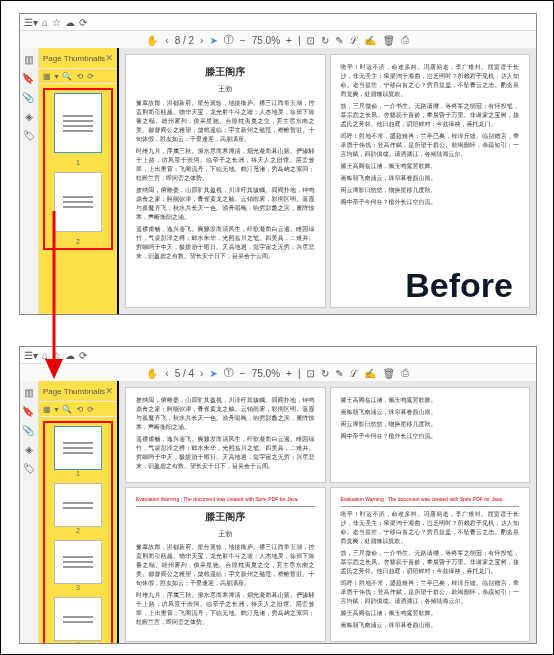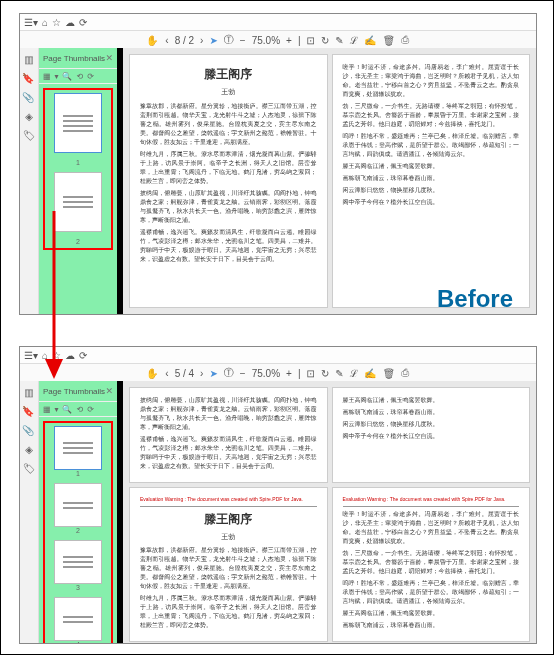--- a/index.html
+++ b/index.html
@@ -8,39 +8,39 @@
 .screenshot.before{top:12px;height:300px;}
 .screenshot.after{top:345px;height:296px;}
 .titlebar{height:16px;background:#fdfdfd;border-bottom:1px solid #ddd;display:flex;align-items:center;padding:0 4px;gap:4px;}
 .tb-icon{font-size:10px;color:#555;}
 .toolbar{height:18px;background:#fafafa;border-bottom:1px solid #ddd;display:flex;align-items:center;padding:0 6px;gap:6px;justify-content:center;}
 .toolbar .sp{flex:1;}
 .tool{font-size:10px;color:#555;cursor:pointer;}
 .body{position:absolute;top:34px;bottom:0;left:0;right:0;display:flex;}
 .leftrail{width:18px;background:#f2f2f2;border-right:1px solid #ddd;display:flex;flex-direction:column;align-items:center;gap:8px;padding-top:6px;}
 .leftrail .ric{font-size:10px;color:#666;}
-.thumbs{width:78px;background:#86efac;border-right:6px solid #000000;display:flex;flex-direction:column;}
+.thumbs{width:78px;background:#fde047;border-right:2px solid #000000;display:flex;flex-direction:column;}
 .thumbs-header{height:16px;font-size:8px;color:#555;padding:2px 4px;border-bottom:1px solid #eee;display:flex;align-items:center;justify-content:space-between;}
 .thumbs-tools{height:14px;font-size:8px;color:#666;display:flex;gap:4px;align-items:center;padding:0 4px;border-bottom:1px solid #eee;}
 .thumbs-body{flex:1;padding:4px;overflow:hidden;}
 .thumb-outline{border:2px solid red;padding:3px;display:flex;flex-direction:column;gap:6px;align-items:center;}
 .thumb{border:1px solid #bbb;background:#fff;width:46px;height:60px;display:flex;flex-direction:column;align-items:center;justify-content:center;gap:3px;}
 .thumb.sel{border-color:#4a90d9;}
 .thumb-line{width:30px;height:2px;background:#999;}
 .thumb-label{font-size:7px;color:#666;text-align:center;}
 .viewer{flex:1;background:#e8e8e8;padding:6px;overflow:hidden;position:relative;}
 .pages{display:flex;gap:4px;height:100%;}
 .page{background:#fff;border:1px solid #ccc;flex:1;padding:8px 10px;overflow:hidden;font-size:6px;line-height:1.5;color:#333;}
-.page h4{text-align:center;font-size:12px;margin:2px 0 4px;}
+.page h4{text-align:center;font-size:10px;margin:2px 0 4px;font-family:Liberation Mono, monospace;}
 .page h5{text-align:center;font-size:7px;margin:0 0 4px;font-weight:normal;}
 .page p{margin:0 0 3px;text-align:justify;}
 .watermark{color:#c00;font-size:5px;padding-bottom:2px;border-bottom:1px solid #999;margin-bottom:3px;}
 .pages.stacked{flex-direction:column;}
 .pages.stacked .row{display:flex;gap:4px;flex:1;}
-.label-main{position:absolute;right:40px;font-weight:bold;font-size:24px;color:#0369a1;margin-top:19px;}
+.label-main{position:absolute;right:40px;font-weight:bold;font-size:34px;color:#0f172a;}
 .label-before{top:265px;}
 .label-after{top:390px;}
 .arrow-svg{position:absolute;left:38px;top:210px;width:30px;height:170px;}
 .close-x{font-size:9px;color:#777;}
 </style>
 </head>
 <body>
 
 <div class="wrap">
 

